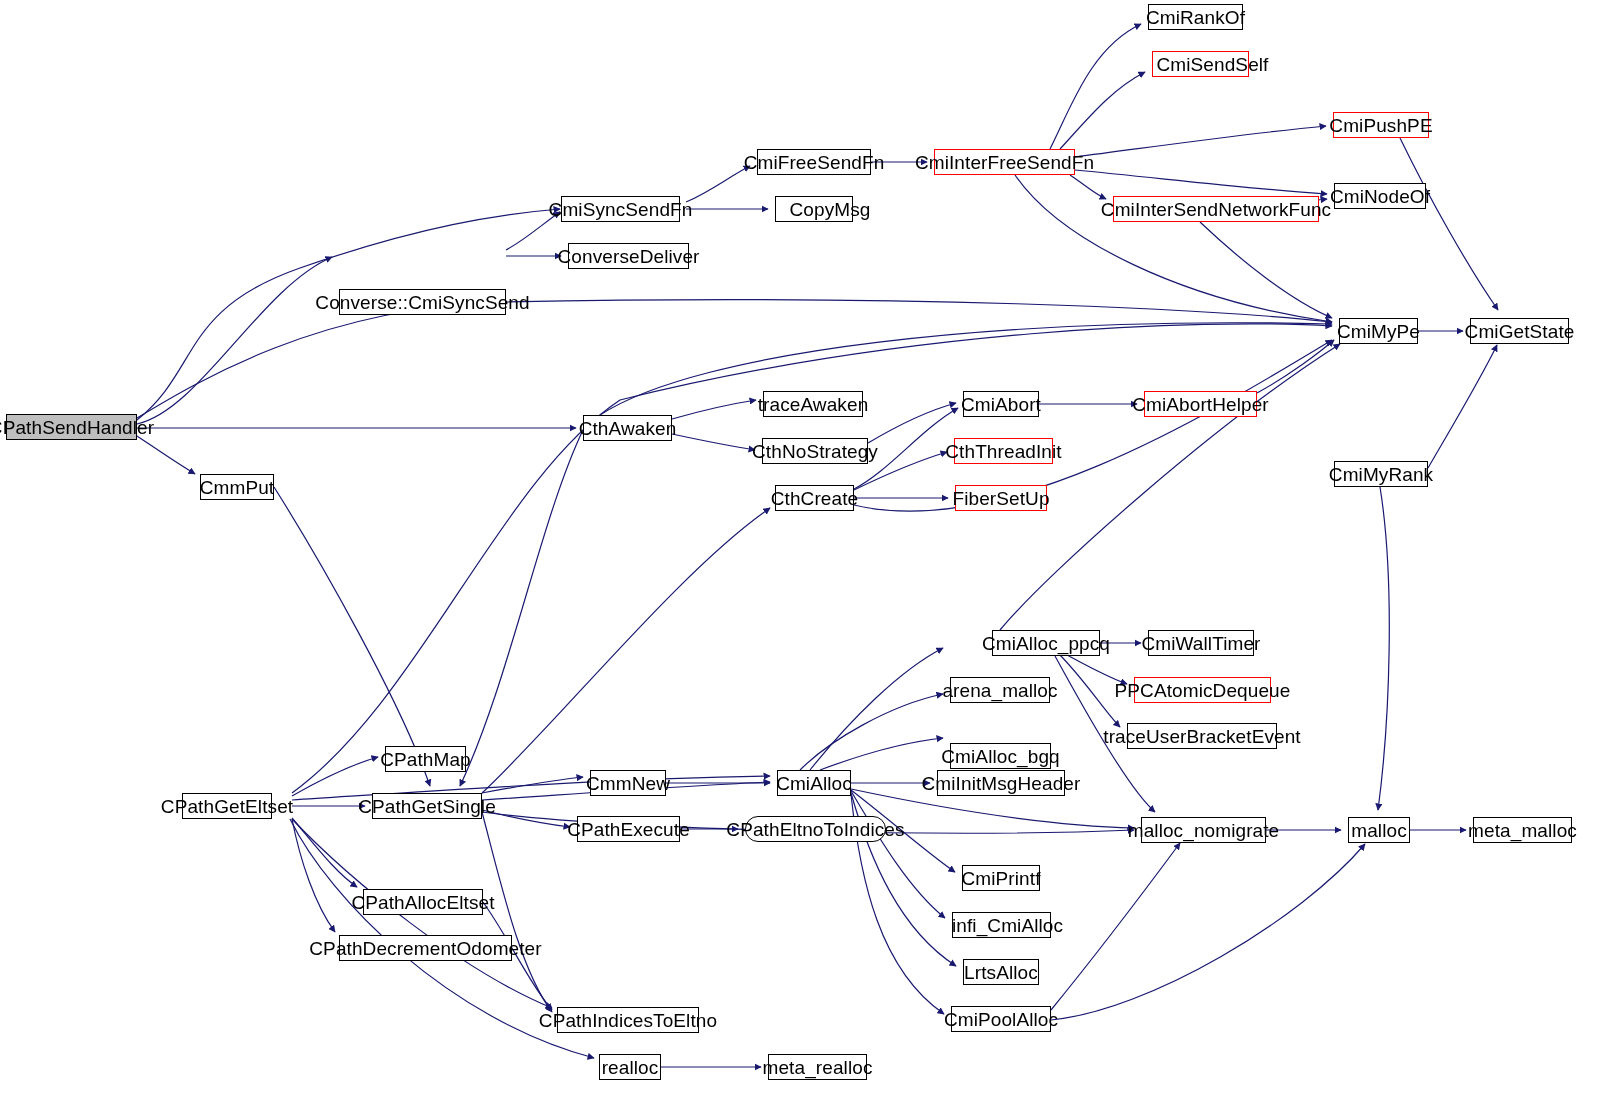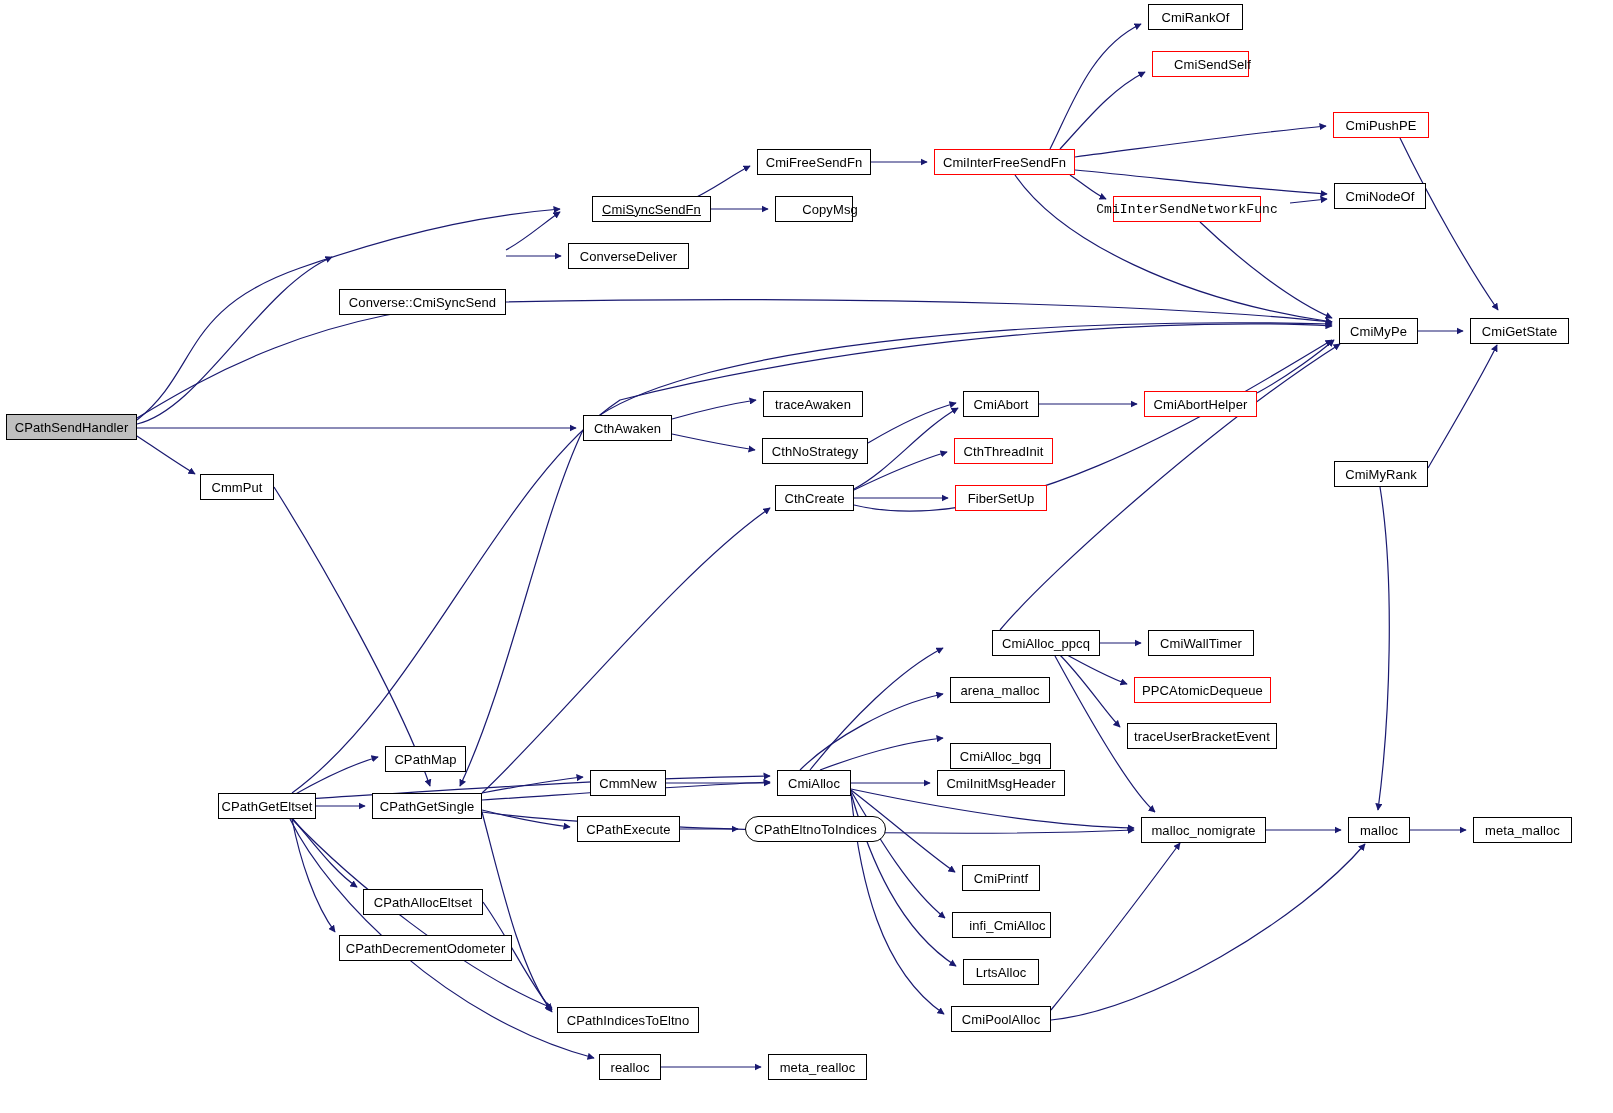--- a/index.html
+++ b/index.html
@@ -22,21 +22,21 @@
     width: 1613px;
     height: 1113px;
     pointer-events: none;
   }
   .node {
     position: absolute;
     box-sizing: border-box;
     border: 1px solid #000000;
     background: #ffffff;
     color: #000000;
-    font-size: 13px;
+    font-size: 19px;
     line-height: 1;
     display: flex;
     align-items: center;
     justify-content: center;
     white-space: nowrap;
     letter-spacing: 0.1px;
     z-index: 3;
   }
   .node.red {
     border-color: #ff0000;
@@ -125,29 +125,29 @@
         <path d="M1410,830 L1466,830" fill="none" stroke="#191970" stroke-width="1.2" marker-end="url(#arrow)"></path>
         <path d="M1380,487 C1395,580 1390,720 1378,810" fill="none" stroke="#191970" stroke-width="1.2" marker-end="url(#arrow)"></path>
         <path d="M661,1067 L761,1067" fill="none" stroke="#191970" stroke-width="1.2" marker-end="url(#arrow)"></path>
         <path d="M483,902 C510,940 530,985 552,1010" fill="none" stroke="#191970" stroke-width="1.2" marker-end="url(#arrow)"></path>
         <path d="M600,415 C700,350 1000,316 1332,324" fill="none" stroke="#191970" stroke-width="1.2" marker-end="url(#arrow)"></path>
       </g>
   </svg>
   <div id="node-layer">
       <div class="node root" style="left: 6px; top: 414px; width: 131px; height: 26px;">CPathSendHandler</div>
       <div class="node" style="left: 339px; top: 243px; width: 167px; height: 26px; margin-top: 46px;">Converse::CmiSyncSend</div>
-      <div class="node" style="left: 592px; top: 196px; width: 119px; height: 26px; text-decoration: underline;">CmiSyncSendFn</div>
+      <div class="node" style="left: 561px; top: 196px; width: 119px; height: 26px;">CmiSyncSendFn</div>
       <div class="node" style="left: 568px; top: 243px; width: 121px; height: 26px;">ConverseDeliver</div>
       <div class="node" style="left: 757px; top: 149px; width: 114px; height: 26px;">CmiFreeSendFn</div>
       <div class="node" style="left: 775px; top: 196px; width: 78px; height: 26px; padding-left: 32px;">CopyMsg</div>
       <div class="node red" style="left: 934px; top: 149px; width: 141px; height: 26px;">CmiInterFreeSendFn</div>
       <div class="node" style="left: 1148px; top: 4px; width: 95px; height: 26px;">CmiRankOf</div>
       <div class="node red" style="left: 1152px; top: 51px; width: 97px; height: 26px; padding-left: 24px;">CmiSendSelf</div>
       <div class="node red" style="left: 1333px; top: 112px; width: 96px; height: 26px;">CmiPushPE</div>
-      <div class="node red" style="left: 1113px; top: 196px; width: 148px; height: 26px; font-family: Liberation Mono, monospace;">CmiInterSendNetworkFunc</div>
+      <div class="node red" style="left: 1113px; top: 196px; width: 206px; height: 26px;">CmiInterSendNetworkFunc</div>
       <div class="node" style="left: 1334px; top: 183px; width: 92px; height: 26px;">CmiNodeOf</div>
       <div class="node" style="left: 1339px; top: 318px; width: 79px; height: 26px;">CmiMyPe</div>
       <div class="node" style="left: 1470px; top: 318px; width: 99px; height: 26px;">CmiGetState</div>
       <div class="node" style="left: 583px; top: 415px; width: 89px; height: 26px;">CthAwaken</div>
       <div class="node" style="left: 763px; top: 391px; width: 100px; height: 26px;">traceAwaken</div>
       <div class="node" style="left: 762px; top: 438px; width: 106px; height: 26px;">CthNoStrategy</div>
       <div class="node" style="left: 963px; top: 391px; width: 76px; height: 26px;">CmiAbort</div>
       <div class="node red" style="left: 1144px; top: 391px; width: 113px; height: 26px;">CmiAbortHelper</div>
       <div class="node red" style="left: 954px; top: 438px; width: 99px; height: 26px;">CthThreadInit</div>
       <div class="node" style="left: 775px; top: 485px; width: 79px; height: 26px;">CthCreate</div>
@@ -165,21 +165,21 @@
       <div class="node" style="left: 590px; top: 770px; width: 76px; height: 26px;">CmmNew</div>
       <div class="node" style="left: 577px; top: 816px; width: 103px; height: 26px;">CPathExecute</div>
       <div class="node" style="left: 745px; top: 816px; width: 141px; height: 26px; border-radius: 13px;">CPathEltnoToIndices</div>
       <div class="node" style="left: 962px; top: 865px; width: 78px; height: 26px;">CmiPrintf</div>
       <div class="node" style="left: 952px; top: 912px; width: 99px; height: 26px; padding-left: 12px;">infi_CmiAlloc</div>
       <div class="node" style="left: 963px; top: 959px; width: 76px; height: 26px;">LrtsAlloc</div>
       <div class="node" style="left: 951px; top: 1006px; width: 100px; height: 26px;">CmiPoolAlloc</div>
       <div class="node" style="left: 1141px; top: 817px; width: 125px; height: 26px;">malloc_nomigrate</div>
       <div class="node" style="left: 1348px; top: 817px; width: 62px; height: 26px;">malloc</div>
       <div class="node" style="left: 1473px; top: 817px; width: 99px; height: 26px;">meta_malloc</div>
-      <div class="node" style="left: 182px; top: 793px; width: 98px; height: 26px; margin-left: 36px;">CPathGetEltset</div>
+      <div class="node" style="left: 182px; top: 793px; width: 90px; height: 26px;">CPathGetEltset</div>
       <div class="node" style="left: 385px; top: 746px; width: 81px; height: 26px;">CPathMap</div>
       <div class="node" style="left: 372px; top: 793px; width: 110px; height: 26px;">CPathGetSingle</div>
       <div class="node" style="left: 363px; top: 889px; width: 120px; height: 26px;">CPathAllocEltset</div>
       <div class="node" style="left: 339px; top: 935px; width: 173px; height: 26px;">CPathDecrementOdometer</div>
       <div class="node" style="left: 557px; top: 1007px; width: 142px; height: 26px;">CPathIndicesToEltno</div>
       <div class="node" style="left: 599px; top: 1054px; width: 62px; height: 26px;">realloc</div>
       <div class="node" style="left: 768px; top: 1054px; width: 99px; height: 26px;">meta_realloc</div>
     </div>
 </div>
 

